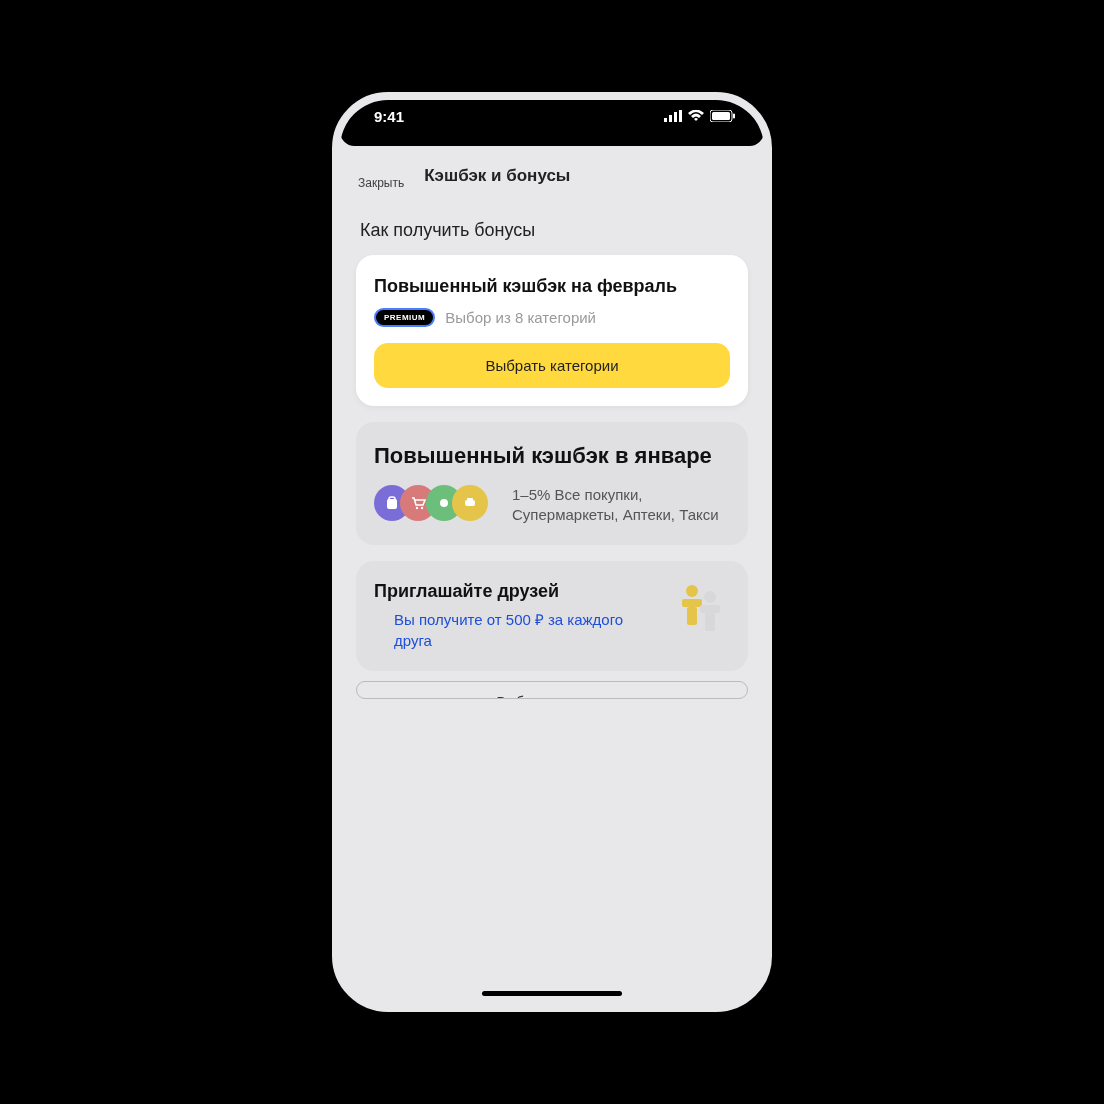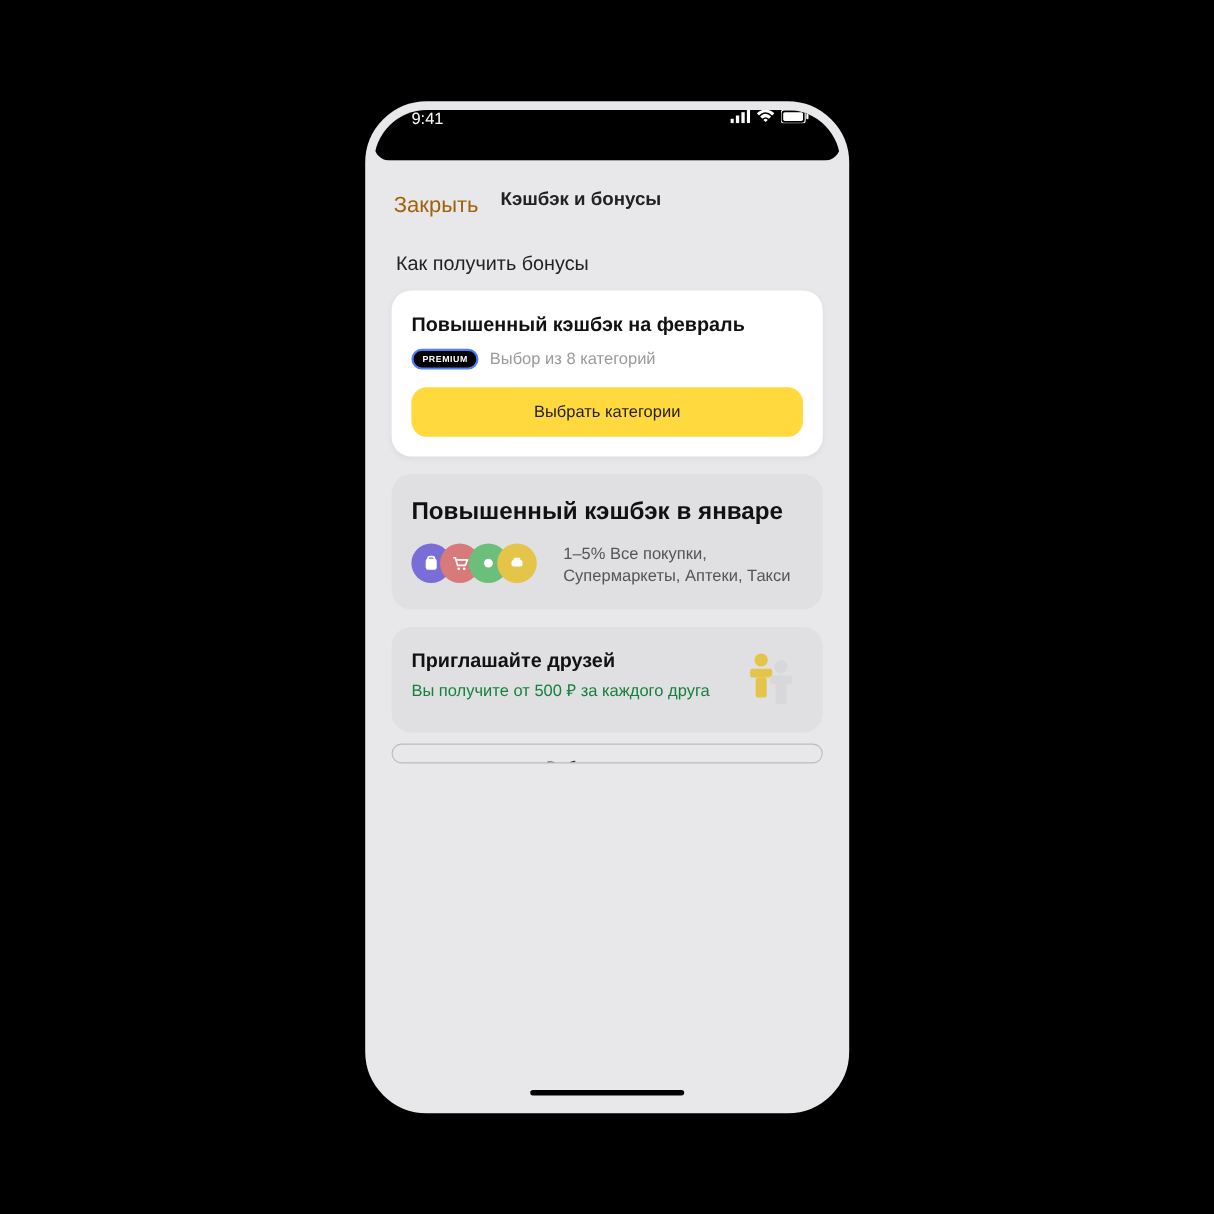--- a/index.html
+++ b/index.html
@@ -33,46 +33,46 @@
     height: 32px;
     background: #000;
     border-radius: 0 0 20px 20px;
     z-index: 20;
   }
   .statusbar {
     height: 46px;
     background: #000;
     color: #fff;
     display: flex;
-    align-items: flex-start;
+    align-items: center;
     justify-content: space-between;
     padding: 0 28px 14px 34px;
     font-size: 15px;
-    font-weight: 400;
+    font-weight: 700;
     border-radius: 48px 48px 22px 22px;
   }
   .status-right { display: flex; gap: 6px; align-items: center; }
   .status-right svg { display: block; }
 
   .screen {
     flex: 1;
     background: #e8e8ea;
     overflow: hidden;
     display: flex;
     flex-direction: column;
   }
   .navbar {
     display: flex;
     align-items: center;
     padding: 16px 18px 12px;
     gap: 20px;
   }
   .nav-close {
-    color: #a16207;
-    font-size: 20px;
+    color: #404040;
+    font-size: 12px;
     margin-top: 14px;
   }
   .nav-title {
     color: #222;
     font-size: 17px;
     font-weight: 600;
   }
   .content {
     flex: 1;
     padding: 10px 16px 0;
@@ -177,21 +177,21 @@
     border-radius:18px;
     padding:20px 18px;
     display:flex;
     gap:12px;
     align-items:flex-start;
   }
   .card-invite .txt { flex:1; }
   .card-invite h3 {
     font-size:18px; font-weight:700; color:#111; margin-bottom:8px;
   }
-  .card-invite p { color:#15803d; font-size:15px; line-height:1.35; }
+  .card-invite p { color:#1d4ed8; font-size:15px; line-height:1.35;margin-left:20px; }
   .invite-illus {
     width:64px; height:56px; position:relative;
   }
 
   .home-indicator {
     position:absolute;
     bottom:8px; left:50%; transform:translateX(-50%);
     width:140px; height:5px; border-radius:3px; background:#000;
   }
   .cut-btn {

